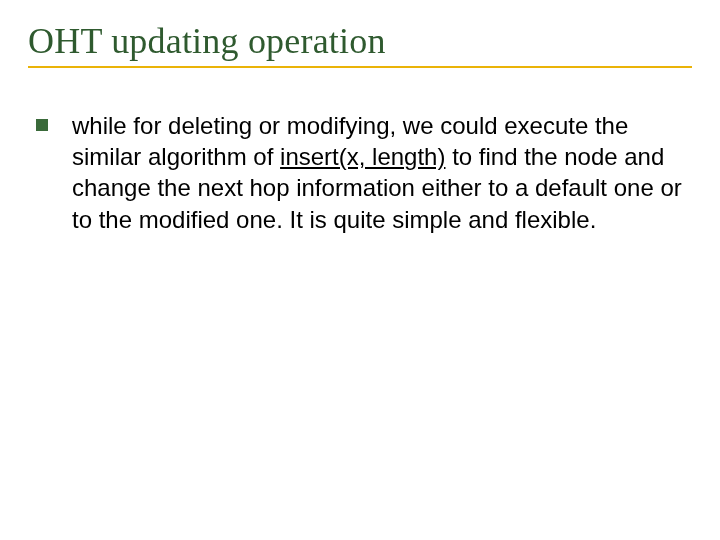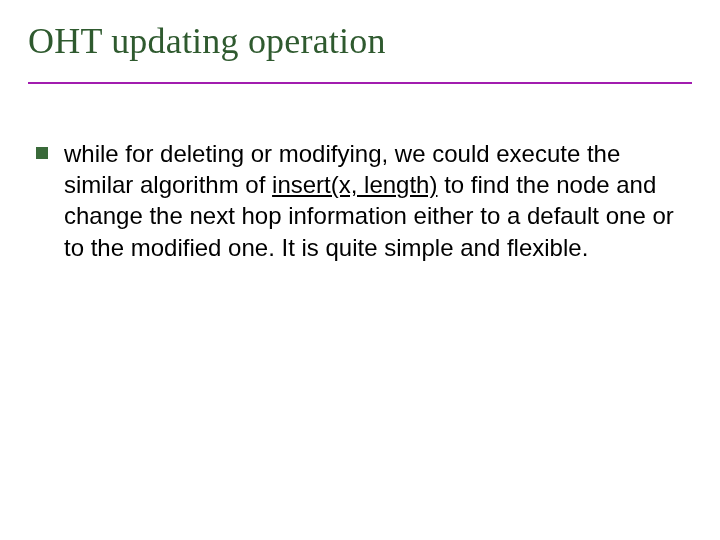--- a/index.html
+++ b/index.html
@@ -12,35 +12,35 @@
     overflow: hidden;
   }
   .slide {
     position: relative;
     width: 720px;
     height: 540px;
     box-sizing: border-box;
     padding: 20px 28px 0 28px;
   }
   .title-wrap {
-    border-bottom: 2px solid #a21caf;
-    padding-bottom: 20px;
-    margin-bottom: 54px;
+    border-bottom: 2px solid #eab308;
+    padding-bottom: 4px;
+    margin-bottom: 42px;
   }
   .title {
     font-family: "Times New Roman", Times, serif;
     font-size: 36px;
     color: #2f5a2f;
     font-weight: 400;
     letter-spacing: 0.2px;
   }
   .body {
     display: flex;
     align-items: flex-start;
-    gap: 16px;
+    gap: 24px;
     padding-left: 8px;
     margin-top: 40px;
   }
   .bullet {
     width: 12px;
     height: 12px;
     background: #3a6a3a;
     flex: 0 0 12px;
     margin-top: 9px;
   }

